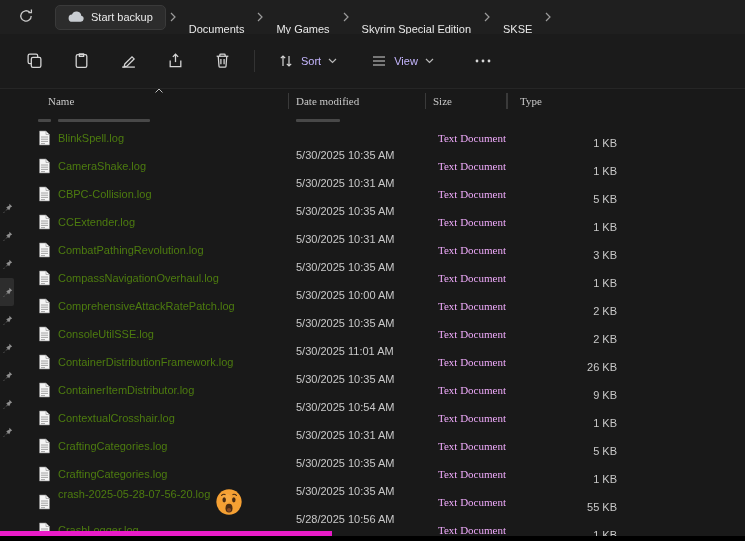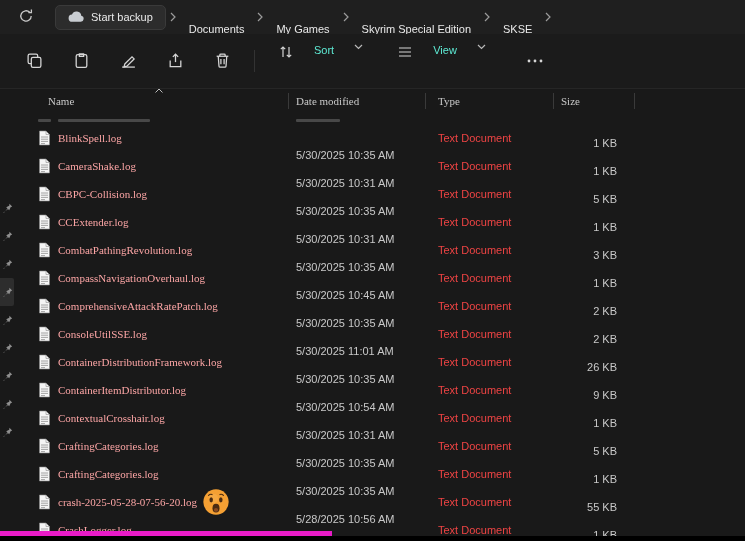--- a/index.html
+++ b/index.html
@@ -25,21 +25,21 @@
   .crumb-sep{display:flex;align-items:center;justify-content:center;width:14px;height:26px;}
 
   
   .toolbar{
     position:absolute;top:34px;left:0;right:0;height:54px;background:#1b1b1b;
     border-bottom:1px solid #262626;
     display:flex;align-items:center;padding-left:14px;
   }
   .tool-btn{display:flex;align-items:center;justify-content:center;width:40px;height:34px;margin-right:7px;border-radius:4px;}
   .tool-divider{width:1px;height:22px;background:#333;margin:0 12px 0 5px;}
-  .drop-btn{display:flex;gap:20px;height:34px;padding:0 11px;margin-right:12px;border-radius:4px;color:#5eead4;}
+  .drop-btn{display:flex;align-items:center;gap:7px;height:34px;padding:0 11px;margin-right:12px;border-radius:4px;color:#c4b5fd;}
   .more-btn{display:flex;align-items:center;justify-content:center;width:36px;height:34px;margin-left:8px;border-radius:4px;}
 
   
   .list{position:absolute;top:88px;left:30px;width:605px;}
   .list-header{position:relative;height:26px;display:flex;color:#c9c9c9;}
   .hcell{position:relative;display:flex;align-items:center;box-sizing:border-box;height:26px;font-family:Liberation Serif, serif;}
   .hcell.name{width:258px;padding-left:18px;}
   .hcell.date{width:137px;padding-left:8px;}
   .hcell.type{width:128px;padding-left:13px;}
   .hcell.size{width:82px;padding-left:8px;}
@@ -48,23 +48,23 @@
   }
   .hcell.size::after{left:auto;right:0;}
   .sort-caret{position:absolute;left:50%;top:0;transform:translateX(-50%);line-height:0;}
 
   .clipped-row{position:relative;height:10px;overflow:hidden;}
   .smudge{position:absolute;bottom:2px;height:3px;background:#6f6f6f;opacity:.55;border-radius:1px;}
 
   .row{display:flex;align-items:center;height:28px;padding-left:8px;}
   .doc-icon{width:14px;margin-right:6px;display:flex;align-items:center;line-height:0;}
   .cell{box-sizing:border-box;white-space:nowrap;overflow:hidden;}
-  .cell.name{width:230px;display:flex;align-items:center;overflow:visible;color:#fca5a5;font-family:Liberation Serif, serif;}
+  .cell.name{width:230px;display:flex;overflow:visible;color:#4d7c0f;}
   .cell.date{width:137px;padding-left:8px;color:#c9c9c9;margin-top:33px;}
-  .cell.type{width:128px;padding-left:13px;color:#ef4444;}
+  .cell.type{width:128px;padding-left:13px;color:#f0abfc;font-family:Liberation Serif, serif;}
   .cell.size{width:82px;padding-right:18px;text-align:right;color:#c9c9c9;margin-top:10px;}
   .emoji-badge{margin-left:5px;line-height:0;flex:none;}
 
   
   .pin-rail{position:absolute;left:0;top:194px;width:14px;}
   .pin-slot{height:28px;display:flex;align-items:center;justify-content:center;}
   .pin-slot.active{background:#2d2d2d;border-radius:0 2px 2px 0;}
 
   .magenta-bar{position:absolute;left:0;bottom:0;width:332px;height:5px;}
 </style>
@@ -258,25 +258,25 @@
         <span class="sort-caret">
           <svg width="9" height="5" viewBox="0 0 9 5" fill="none" stroke="#bdbdbd" stroke-width="1">
               <path d="M1 4.5L4.5 1 8 4.5"></path>
             </svg>
         </span>
         <span>Name</span>
       </div>
       <div class="hcell date">
         <span>Date modified</span>
       </div>
+      <div class="hcell size">
+        <span>Size</span>
+      </div>
       <div class="hcell type">
         <span>Type</span>
-      </div>
-      <div class="hcell size">
-        <span>Size</span>
       </div>
     </div>
 
     <div class="clipped-row">
       <span class="smudge" style="left:8px;width:13px"></span>
       <span class="smudge" style="left:28px;width:92px"></span>
       <span class="smudge" style="left:266px;width:44px"></span>
     </div>
 
     <div id="rows">
@@ -395,21 +395,21 @@
                 <line x1="3" y1="9.2" x2="10" y2="9.2"></line>
           <line x1="3" y1="11.4" x2="10" y2="11.4"></line>
                 <line x1="3" y1="13.6" x2="7" y2="13.6"></line>
         </g>
       </svg>
     </span>
     <span class="cell name">
       <span>CompassNavigationOverhaul.log</span>
 
     </span>
-    <span class="cell date">5/30/2025 10:45 AM</span>
+    <span class="cell date">5/30/2025 10:00 AM</span>
     <span class="cell type">Text Document</span>
     <span class="cell size">1 KB</span>
   </div>
         <div class="row">
     <span class="doc-icon">
       <svg width="13" height="16" viewBox="0 0 13 16">
         <path d="M1.5 1h6.5l3.5 3.5V15h-10z" fill="#f5f5f5" stroke="#8a8a8a" stroke-width="0.6"></path>
         <path d="M8 1v3.5h3.5" fill="none" stroke="#8a8a8a" stroke-width="0.6"></path>
         <g stroke="#9a9a9a" stroke-width="0.9">
           <line x1="3" y1="7" x2="10" y2="7"></line>

